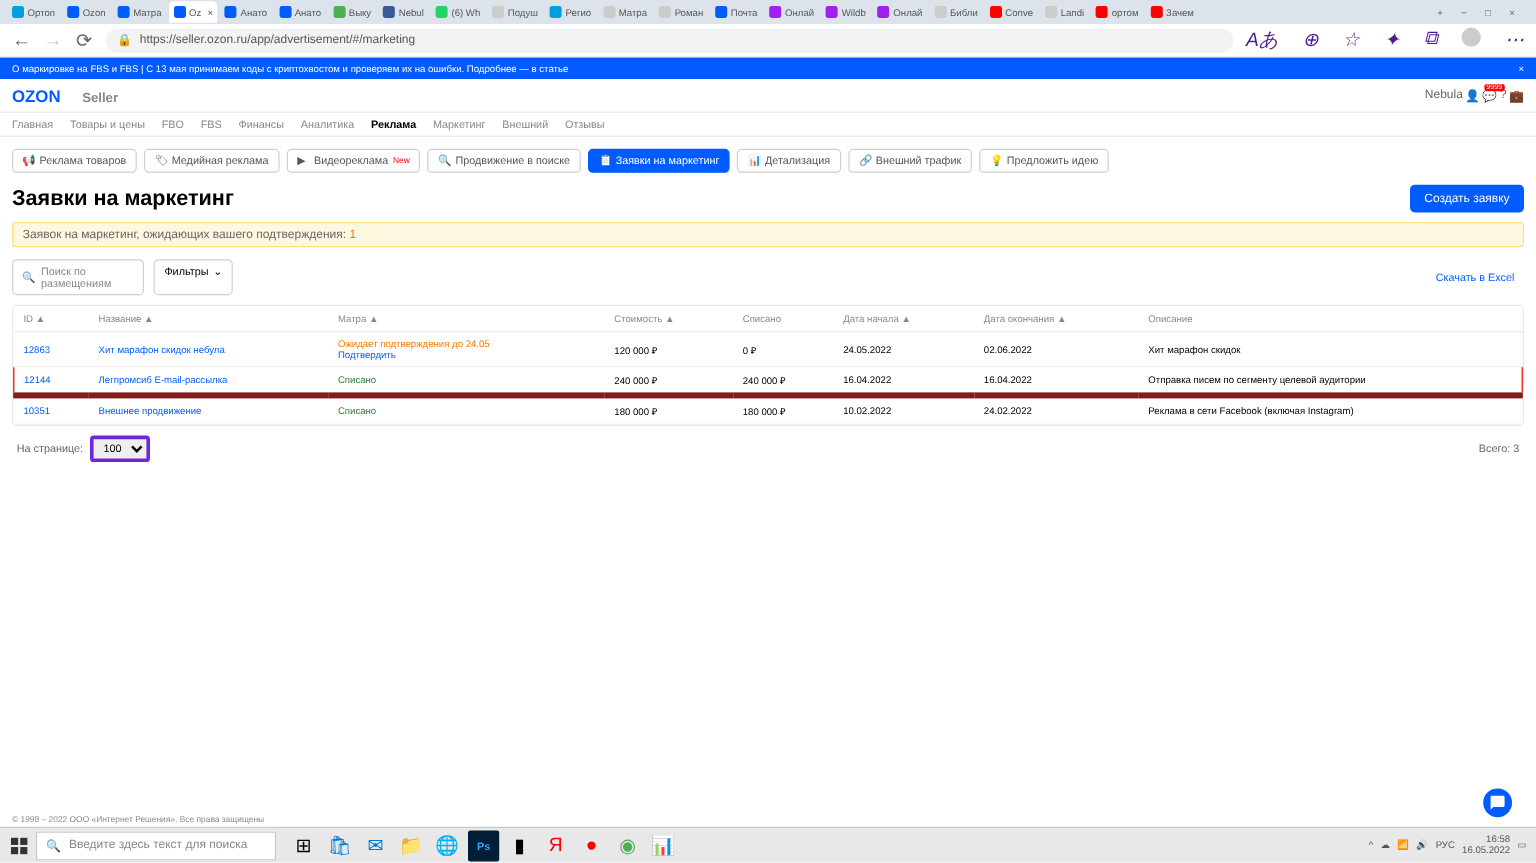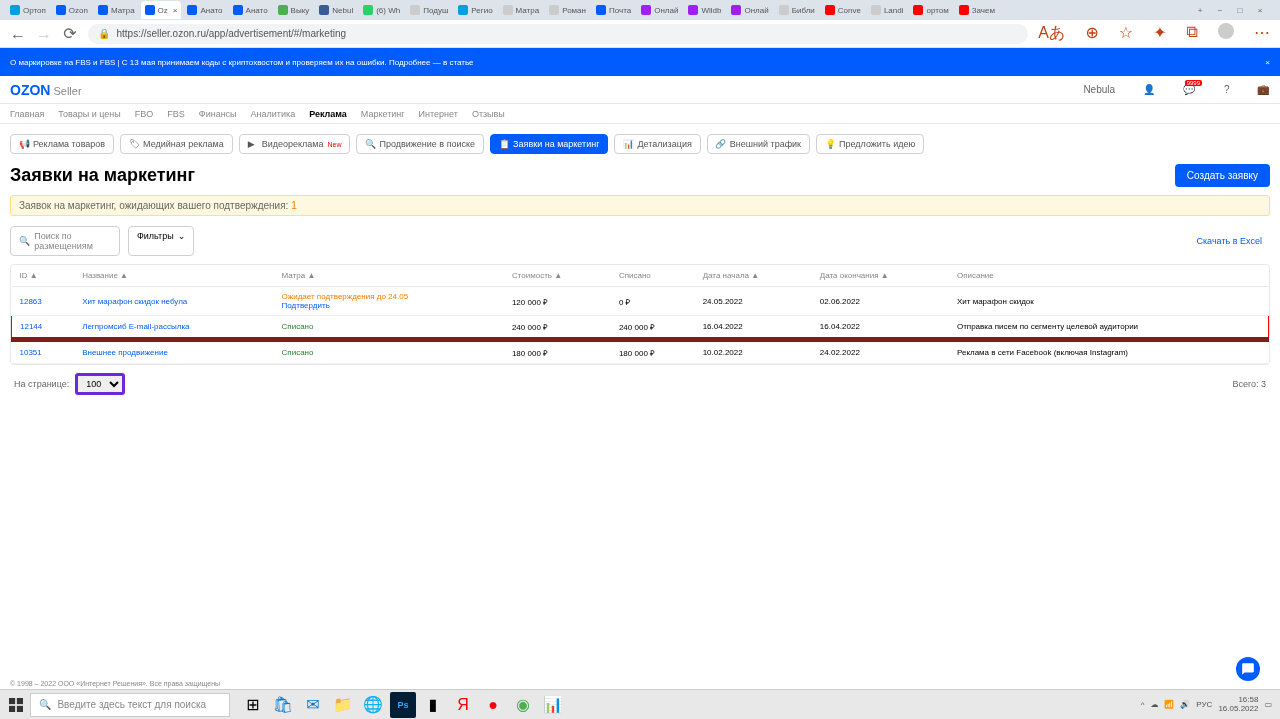--- a/index.html
+++ b/index.html
@@ -9,30 +9,30 @@
     .browser-tabs { height: 20px; background: #dde3eb; display: flex; align-items: center; padding: 0 6px; gap: 2px; font-size: 8px; color: #555; }
     .tab { display: flex; align-items: center; gap: 3px; padding: 2px 4px; height: 18px; border-radius: 4px 4px 0 0; max-width: 50px; overflow: hidden; white-space: nowrap; }
     .tab.active { background: #fff; }
     .tab-fav { width: 10px; height: 10px; border-radius: 2px; flex-shrink: 0; }
     .tab-controls { margin-left: auto; display: flex; gap: 8px; padding-right: 8px; }
     .tab-control { width: 12px; height: 12px; display: flex; align-items: center; justify-content: center; color: #666; }
     
     .url-bar { height: 28px; background: #fff; border-bottom: 1px solid #e0e0e0; display: flex; align-items: center; padding: 0 10px; gap: 10px; }
     .nav-btn { width: 16px; height: 16px; display: flex; align-items: center; justify-content: center; color: #666; }
     .url-input { flex: 1; height: 20px; background: #f1f3f4; border-radius: 12px; display: flex; align-items: center; padding: 0 10px; font-size: 10px; color: #555; gap: 6px; }
-    .url-icons { display: flex; gap: 20px; color: #c2410c; }
-    
-    
-    .banner { height: 28px; background: #005cff; color: #fff; font-size: 8px; display: flex; align-items: center; padding: 0 10px; justify-content: space-between; }
+    .url-icons { display: flex; gap: 20px; color: #4c1d95; font-style: italic; }
+    
+    
+    .banner { height: 18px; background: #005cff; color: #fff; font-size: 8px; display: flex; align-items: center; padding: 0 10px; justify-content: space-between; }
     
     
     .header { height: 28px; background: #fff; border-bottom: 1px solid #e8e8e8; display: flex; align-items: center; padding: 0 10px; justify-content: space-between; }
     .logo { font-size: 14px; font-weight: bold; color: #005cff; }
-    .logo .seller { color: #888; font-weight: normal; font-size: 11px; margin-left: 3px; }
-    .header-right { display: flex; align-items: center; gap: 28px; font-size: 10px; color: #666; }
+    .logo .seller { color: #888; font-weight: bold; font-size: 11px; margin-left: 18px; }
+    .header-right { display: flex; align-items: center; gap: 2px; font-size: 10px; color: #666; }
     .badge-msg { position: relative; }
     .badge-red { position: absolute; top: -4px; right: -6px; background: #f00; color: #fff; font-size: 6px; padding: 0 2px; border-radius: 2px; }
     
     
     .nav { height: 20px; background: #fff; border-bottom: 1px solid #e8e8e8; display: flex; align-items: center; padding: 0 10px; gap: 14px; font-size: 9px; color: #888; }
     .nav-item.active { color: #000; font-weight: bold; }
     
     
     .subnav { padding: 10px; display: flex; gap: 6px; }
     .pill { display: flex; align-items: center; gap: 4px; padding: 4px 8px; border: 1px solid #d0d0d0; border-radius: 4px; font-size: 9px; color: #555; background: #fff; }
@@ -232,21 +232,21 @@
 
 <div class="nav" id="nav-container">
     <span class="nav-item">Главная</span>
     <span class="nav-item">Товары и цены</span>
     <span class="nav-item">FBO</span>
     <span class="nav-item">FBS</span>
     <span class="nav-item">Финансы</span>
     <span class="nav-item">Аналитика</span>
     <span class="nav-item active">Реклама</span>
     <span class="nav-item">Маркетинг</span>
-    <span class="nav-item">Интернет</span>
+    <span class="nav-item">Внешний</span>
     <span class="nav-item">Отзывы</span>
   </div>
 
 <div class="subnav" id="subnav-container">
     <div class="pill">
       <span class="pill-icon">📢</span>
       <span>Реклама товаров</span>
     </div>
     <div class="pill">
       <span class="pill-icon">🏷</span>

